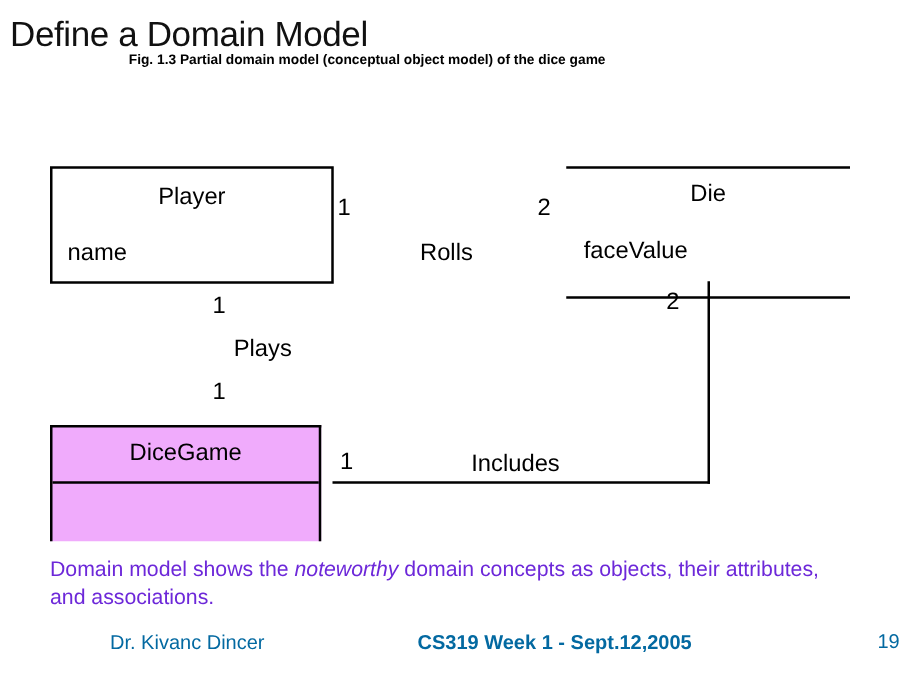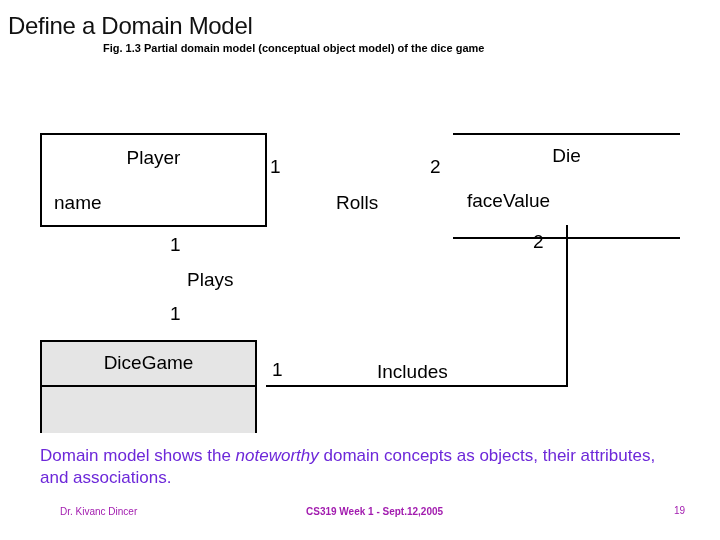--- a/index.html
+++ b/index.html
@@ -9,21 +9,21 @@
     font-family: "Liberation Sans", sans-serif;
     color: #000000;
     position: relative;
     overflow: hidden;
   }
   .abs { position: absolute; }
 
   
   .title {
     left: 8px; top: 12px;
-    font-size: 24px;
+    font-size: 28px;
     font-weight: 400;
     color: #111111;
     letter-spacing: -0.3px;
     white-space: nowrap;
   }
   .subtitle {
     left: 103px; top: 42px;
     font-size: 11px;
     font-weight: 700;
     color: #000000;
@@ -64,21 +64,21 @@
   }
   .die-box .class-attr {
     position: absolute; left: 14px; top: 55px;
   }
 
   .dicegame-box {
     left: 40px; top: 340px; width: 217px; height: 93px;
     border-left: 2px solid #000000;
     border-right: 2px solid #000000;
     border-top: 2px solid #000000;
-    background: #e5e5e5;
+    background: #f0abfc;
   }
   .dicegame-box .name-compartment {
     height: 45px;
     border-bottom: 2px solid #000000;
     text-align: center;
     padding-top: 10px;
   }
   .dicegame-box .attr-compartment { height: 46px; }
 
   
@@ -107,23 +107,24 @@
     left: 40px; top: 445px; width: 640px;
     font-family: Liberation Sans, sans-serif;
     font-size: 17px;
     line-height: 21.5px;
     color: #6d28d9;
   }
   .body-text .ital { font-style: italic; }
 
   
   .footer-item {
-    font-size: 10px;
-    color: #a21caf;
+    font-size: 16px;
+    color: #0369a1;
     white-space: nowrap;
+    margin-left: 28px;
   }
   .f-author { left: 60px;  top: 506px; }
   .f-course { left: 306px; top: 506px; font-weight: bold; }
   .f-page   { left: 674px; top: 505px; text-align: center; }
 </style>
 </head>
 <body>
 
 <div class="abs title">Define a Domain Model</div>
 <div class="abs subtitle">Fig. 1.3 Partial domain model (conceptual object model) of the dice game</div>

